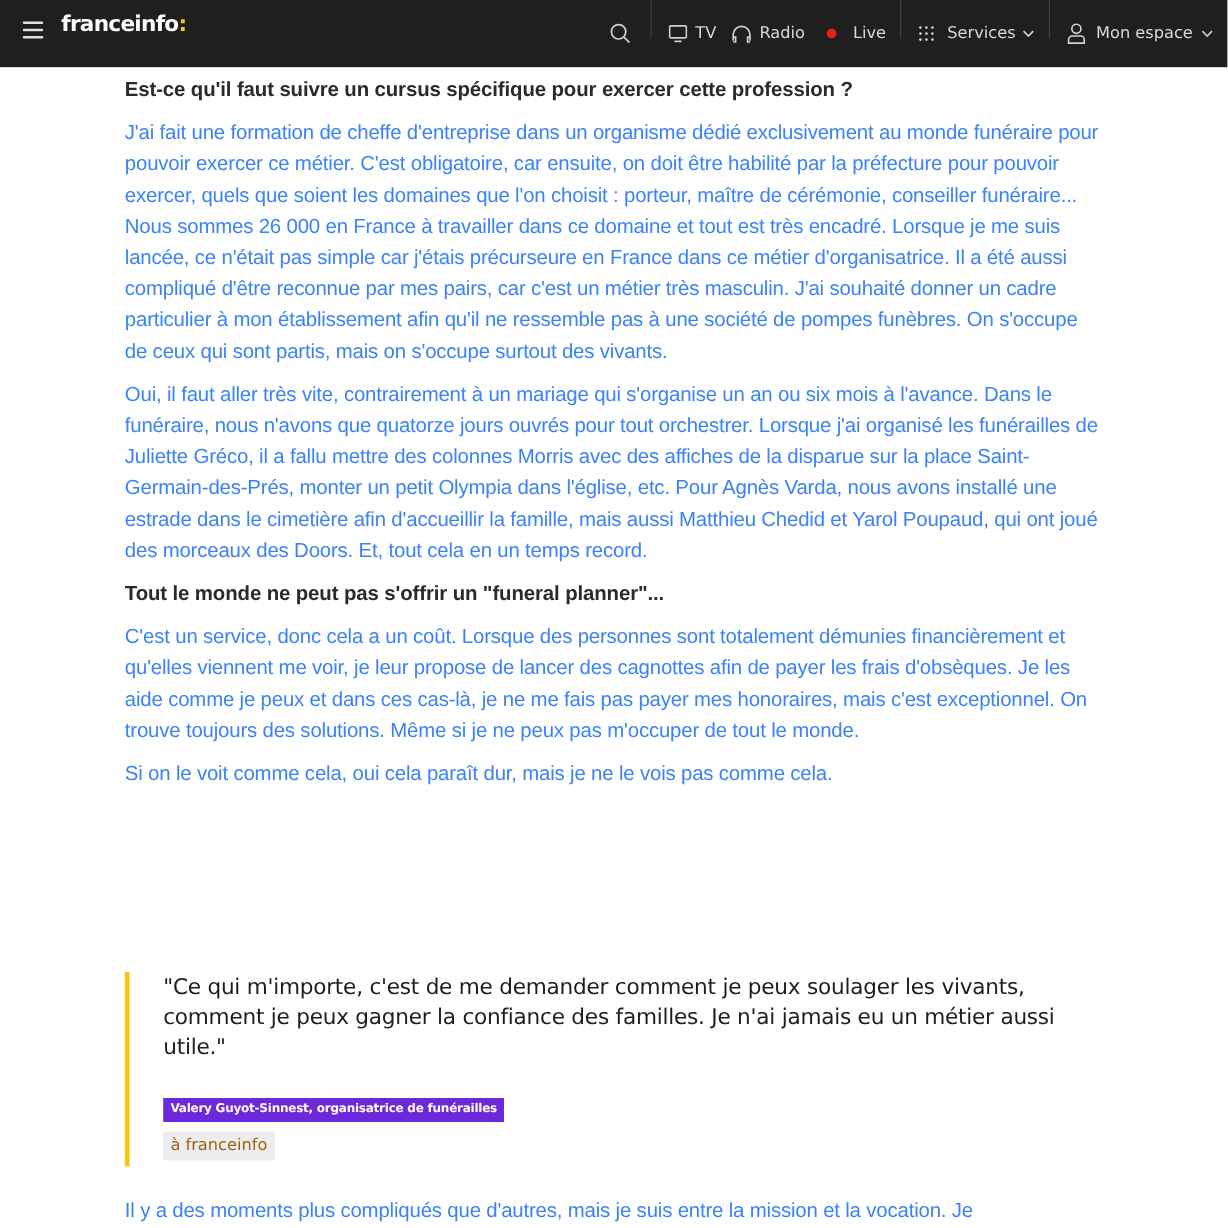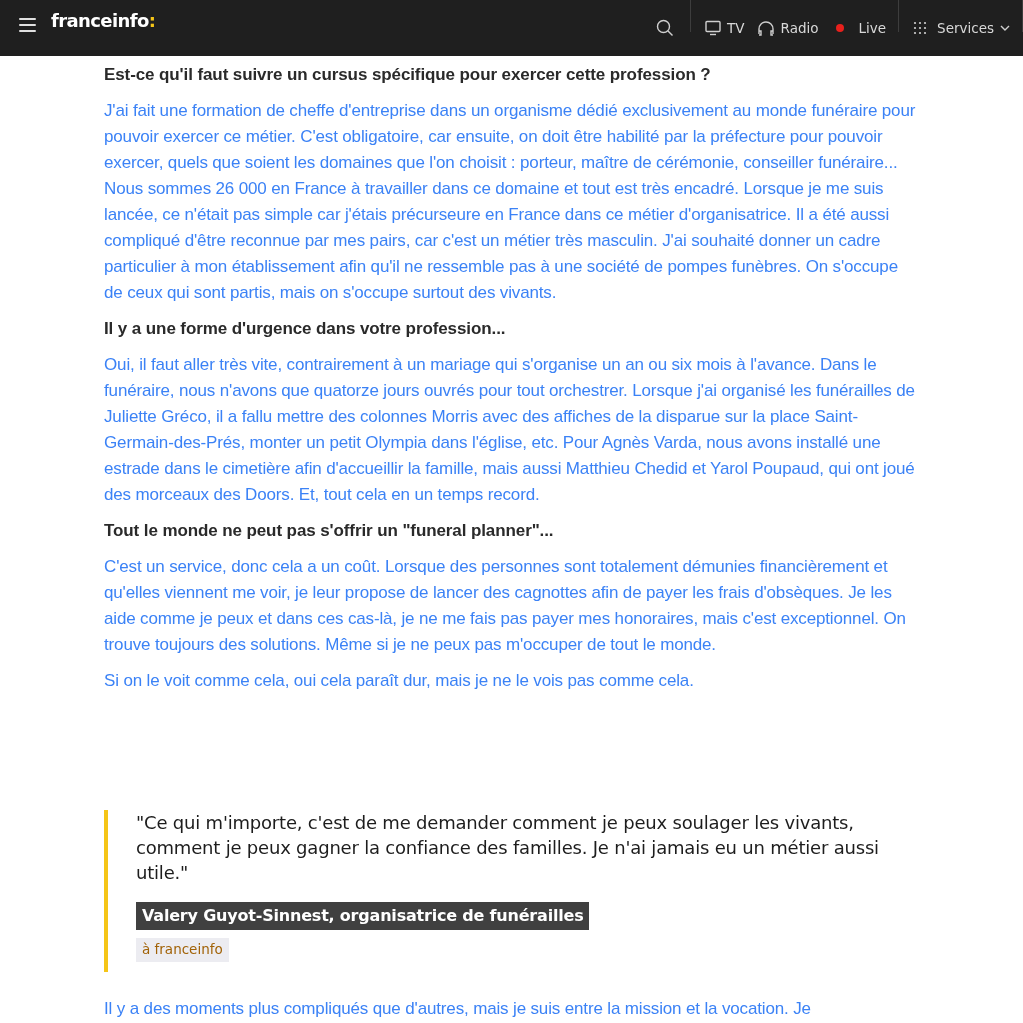--- a/index.html
+++ b/index.html
@@ -45,22 +45,22 @@
 
   .quote {
     position: absolute; left: 104px; top: 810px; width: 800px; height: 162px;
     border-left: 4px solid #f5c518; padding-left: 28px;
   }
   .quote-text {
     font-family: "DejaVu Sans", sans-serif; font-size: 18px; color: #1d1d1d;
     line-height: 25px; letter-spacing: -0.2px; padding-top: 0px; width: 760px;
   }
   .quote-author {
-    display: inline-block; margin-top: 17px; background: #404040; color: #ffffff;
-    font-family: "DejaVu Sans", sans-serif; font-weight: bold; font-size: 16px;
+    display: inline-block; margin-top: 30px; background: #6d28d9; color: #ffffff;
+    font-family: "DejaVu Sans", sans-serif; font-weight: bold; font-size: 10px;
     padding: 4px 6px 5px 6px; letter-spacing: -0.2px;
   }
   .quote-source {
     display: block; width: fit-content; margin-top: 8px; background: #ececf1; color: #a16207;
     font-family: "DejaVu Sans", sans-serif; font-size: 13.5px;
     padding: 3px 6px 5px 6px;
   }
 </style>
 </head>
 <body>
@@ -124,28 +124,41 @@
         </svg>
       </span>
       <span>Services</span>
       <span class="icon" style="margin-left:6px;">
         <svg width="10" height="6" viewBox="0 0 10 6">
             <polyline points="1,1 5,5 9,1"></polyline>
           </svg>
       </span>
     </div>
     <div class="divider"></div>
+    <div class="nav-item" style="padding: 0 12px 0 14px;">
+      <span class="icon" style="margin-right:8px;">
+        <svg width="16" height="18" viewBox="0 0 16 18">
+            <circle cx="8" cy="5" r="3.8"></circle>
+            <path d="M1.5 17 V14 A3 3 0 0 1 4.5 11 H11.5 A3 3 0 0 1 14.5 14 V17 Z"></path>
+          </svg>
+      </span>
+      <span>Mon espace</span>
+      <span class="icon" style="margin-left:7px;">
+        <svg width="10" height="6" viewBox="0 0 10 6">
+            <polyline points="1,1 5,5 9,1"></polyline>
+          </svg>
+      </span>
+    </div>
   </div>
 </div>
 
 <div class="article">
   <h3 class="question" style="margin-bottom:10px;">Est-ce qu'il faut suivre un cursus spécifique pour exercer cette profession ?</h3>
   <p class="answer" style="margin-bottom:10px;">J'ai fait une formation de cheffe d'entreprise dans un organisme dédié exclusivement au monde funéraire pour pouvoir exercer ce métier. C'est obligatoire, car ensuite, on doit être habilité par la préfecture pour pouvoir exercer, quels que soient les domaines que l'on choisit : porteur, maître de cérémonie, conseiller funéraire... Nous sommes 26 000 en France à travailler dans ce domaine et tout est très encadré. Lorsque je me suis lancée, ce n'était pas simple car j'étais précurseure en France dans ce métier d'organisatrice. Il a été aussi compliqué d'être reconnue par mes pairs, car c'est un métier très masculin. J'ai souhaité donner un cadre particulier à mon établissement afin qu'il ne ressemble pas à une société de pompes funèbres. On s'occupe de ceux qui sont partis, mais on s'occupe surtout des vivants.</p>
 
-  <h3 class="question" style="margin-bottom:10px;">Il y a une forme d'urgence dans votre profession...</h3>
   <p class="answer" style="margin-bottom:10px;">Oui, il faut aller très vite, contrairement à un mariage qui s'organise un an ou six mois à l'avance. Dans le funéraire, nous n'avons que quatorze jours ouvrés pour tout orchestrer. Lorsque j'ai organisé les funérailles de Juliette Gréco, il a fallu mettre des colonnes Morris avec des affiches de la disparue sur la place Saint-Germain-des-Prés, monter un petit Olympia dans l'église, etc. Pour Agnès Varda, nous avons installé une estrade dans le cimetière afin d'accueillir la famille, mais aussi Matthieu Chedid et Yarol Poupaud, qui ont joué des morceaux des Doors. Et, tout cela en un temps record.</p>
 
   <h3 class="question" style="margin-bottom:10px;">Tout le monde ne peut pas s'offrir un "funeral planner"...</h3>
   <p class="answer" style="margin-bottom:10px;">C'est un service, donc cela a un coût. Lorsque des personnes sont totalement démunies financièrement et qu'elles viennent me voir, je leur propose de lancer des cagnottes afin de payer les frais d'obsèques. Je les aide comme je peux et dans ces cas-là, je ne me fais pas payer mes honoraires, mais c'est exceptionnel. On trouve toujours des solutions. Même si je ne peux pas m'occuper de tout le monde.</p>
 
   <p class="answer">Si on le voit comme cela, oui cela paraît dur, mais je ne le vois pas comme cela.</p>
 </div>
 
 <blockquote class="quote">
   <p class="quote-text">"Ce qui m'importe, c'est de me demander comment je peux soulager les vivants, comment je peux gagner la confiance des familles. Je n'ai jamais eu un métier aussi utile."</p>

